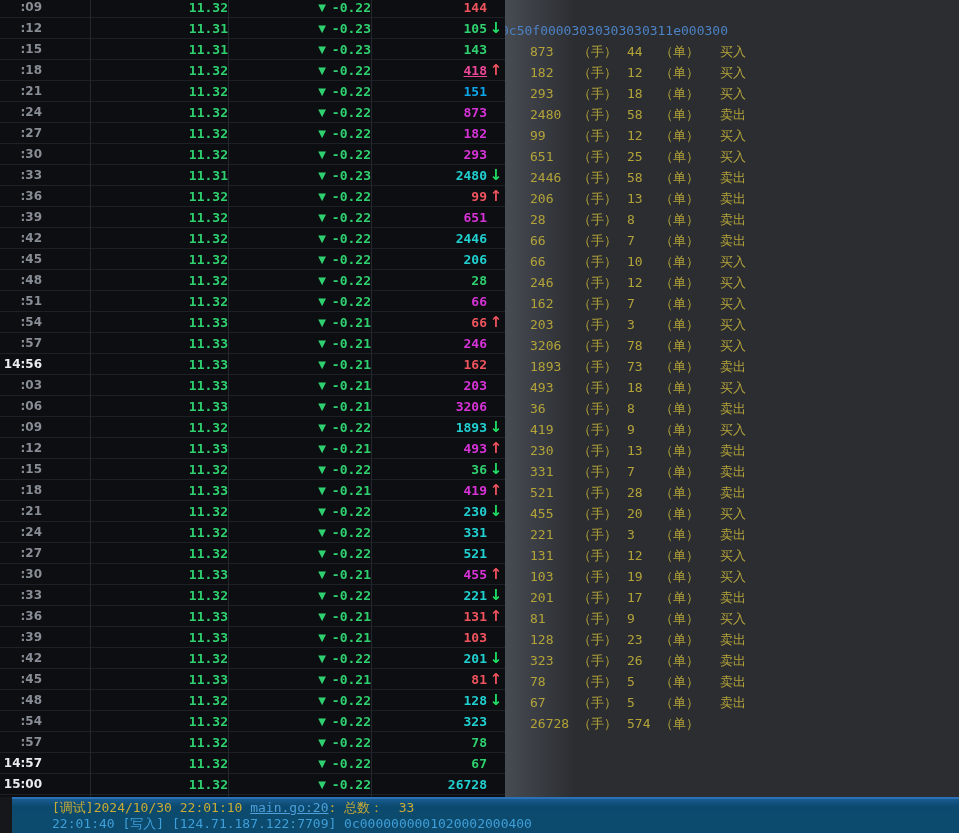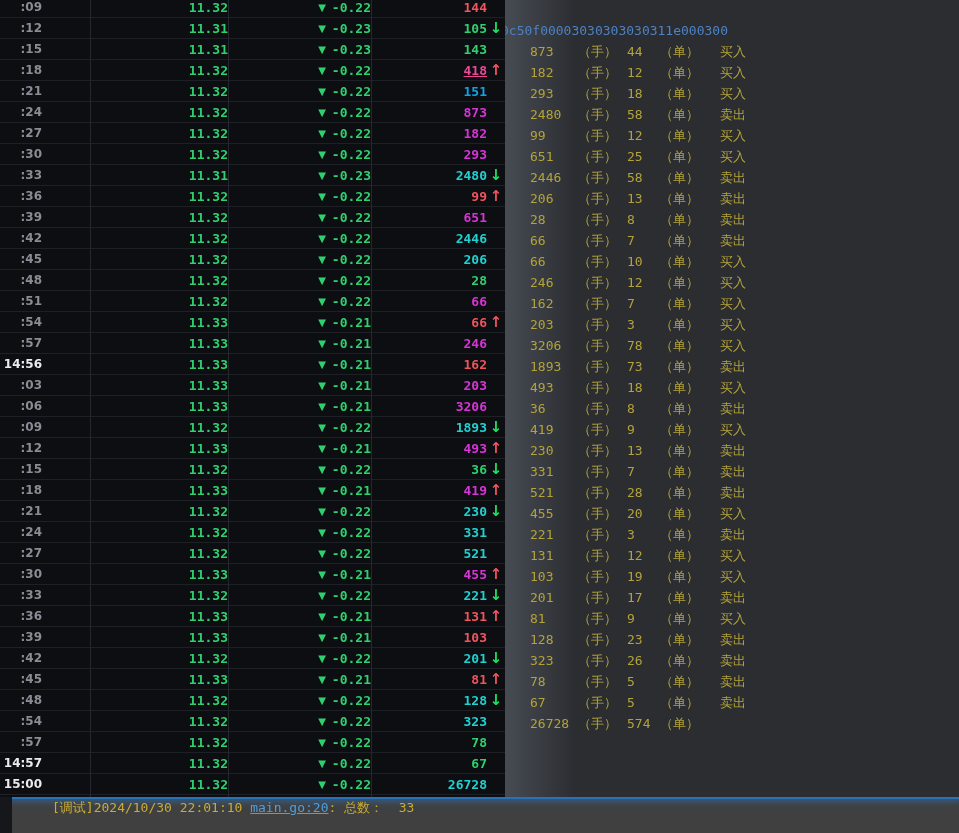--- a/index.html
+++ b/index.html
@@ -29,21 +29,21 @@
   .console-lines{position:absolute;left:0;top:20px;right:0;}
   .cline{height:21px;line-height:21px;font-size:13px;white-space:pre;}
   .hex{margin-left:-4px;}
   .trade{display:flex;}
   .t-vol{margin-left:25px;width:48px;}
   .t-lots{width:49px;}
   .t-cnt{width:33px;}
   .t-ord{width:60px;}
 
   
-  .status-bar{position:absolute;left:0;top:797px;width:959px;height:36px;background:#404040;overflow:hidden;}
+  .status-bar{position:absolute;left:0;top:797px;width:959px;height:36px;background:#0c4a6e;overflow:hidden;}
   .glow{position:absolute;left:10px;right:0;top:0;height:2px;background:#2a72b8;
         box-shadow:0 0 7px 2px rgba(42,114,184,.75);}
   .dark-strip{position:absolute;left:0;top:0;width:12px;height:36px;background:#15171a;}
   .log1{position:absolute;left:52px;top:3px;height:16px;line-height:16px;font-size:13px;white-space:pre;color:#c9ac35;}
   .log1 .loglink{color:#4f9fdb;text-decoration:underline;cursor:pointer;}
   .log2{position:absolute;left:52px;top:19px;height:16px;line-height:16px;font-size:13px;white-space:pre;color:#3f9fd8;}
 </style>
 </head>
 <body>
 
@@ -474,15 +474,16 @@
         <div class="cline trade" style="color: rgb(179, 163, 57);"><span class="t-vol">78</span><span class="t-lots">（手）</span><span class="t-cnt">5</span><span class="t-ord">（单）</span><span class="t-dir">卖出</span></div>
         <div class="cline trade" style="color: rgb(179, 163, 57);"><span class="t-vol">67</span><span class="t-lots">（手）</span><span class="t-cnt">5</span><span class="t-ord">（单）</span><span class="t-dir">卖出</span></div>
         <div class="cline trade" style="color: rgb(179, 163, 57);"><span class="t-vol">26728</span><span class="t-lots">（手）</span><span class="t-cnt">574</span><span class="t-ord">（单）</span><span class="t-dir"></span></div>
       </div>
   </div>
 
   <div class="status-bar">
     <div class="glow"></div>
     <div class="dark-strip"></div>
     <div class="log1"><span>[调试]2024/10/30 22:01:10 </span><span class="loglink">main.go:20</span><span>: 总数：  33</span></div>
+    <div class="log2">22:01:40 [写入] [124.71.187.122:7709] 0c0000000001020002000400</div>
   </div>
 
 </div>
 
 </body></html>

